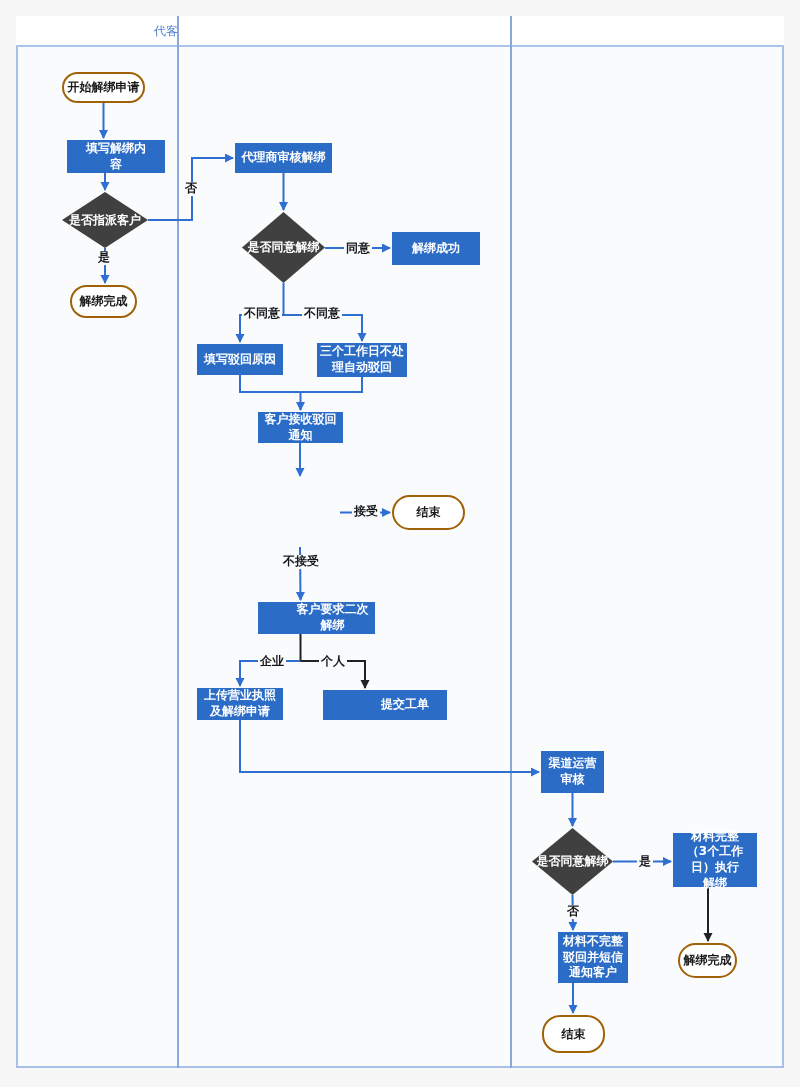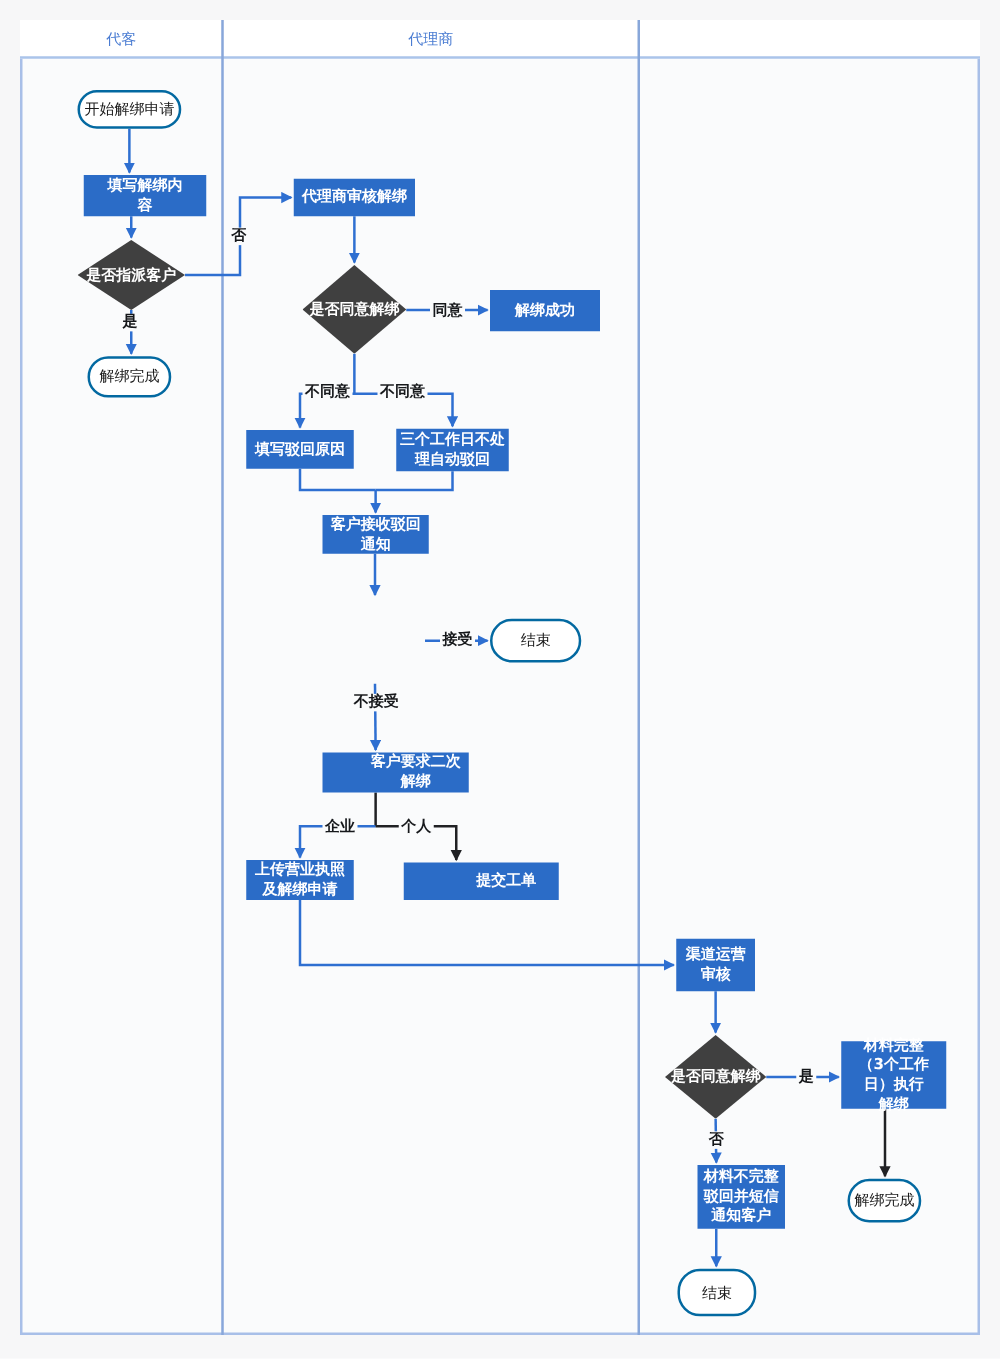--- a/index.html
+++ b/index.html
@@ -11,43 +11,42 @@
               background:#ffffff;border-bottom:2px solid #aac4ea;box-sizing:border-box;}
   .divider{position:absolute;top:16px;height:1052px;width:2px;background:#88a7da;}
   .lane-label{position:absolute;top:16px;height:31px;line-height:31px;text-align:center;
               color:#4a7cd2;font-size:12px;}
   .proc{position:absolute;background:#2b6cc7;color:#ffffff;font-size:12px;font-weight:bold;
         display:flex;align-items:center;justify-content:center;text-align:center;
         white-space:pre-line;line-height:1.3;}
   .diamond{position:absolute;background:#404040;color:#ffffff;font-size:12px;font-weight:bold;
         display:flex;align-items:center;justify-content:center;text-align:center;
         clip-path:polygon(50% 0,100% 50%,50% 100%,0 50%);line-height:1.2;}
-  .term{position:absolute;background:#ffffff;border:2px solid #0369a1;border-radius:18px;
-        color:#1a1a1a;font-size:12px;font-weight:normal;box-sizing:border-box;
+  .term{position:absolute;background:#ffffff;border:2px solid #a16207;border-radius:18px;
+        color:#1a1a1a;font-size:12px;font-weight:bold;box-sizing:border-box;
         display:flex;align-items:center;justify-content:center;text-align:center;}
   .edge-label{position:absolute;transform:translate(-50%,-50%);background:#fafbfc;
         color:#16181b;font-size:12px;font-weight:bold;padding:0 2px;line-height:1.15;
         white-space:nowrap;}
   svg.connectors{position:absolute;left:0;top:0;width:800px;height:1087px;pointer-events:none;}
   svg.connectors polyline{fill:none;stroke-width:2;}
   .edge-blue{stroke:#2e6fd1;}
   .edge-black{stroke:#202124;}
 </style>
 </head>
 <body>
 
 <div class="page">
 
   <div class="frame"></div>
   <div class="header-row"></div>
   <div class="divider" style="left:177px;"></div>
   <div class="divider" style="left:510px;"></div>
 
-  <div class="lane-label" style="left:16px;width:162px;">代客</div>
-  <div class="lane-label" style="left:178px;width:333px;">代理商</div>
+  <div class="lane-label" style="left:16px;width:162px;text-align:right;">代客</div>
 
   <svg class="connectors">
     <defs>
       <marker id="ab" markerUnits="userSpaceOnUse" markerWidth="10" markerHeight="10" refX="8" refY="4.5" orient="auto">
         <path d="M0,0 L9,4.5 L0,9 Z" fill="#2e6fd1"></path>
       </marker>
       <marker id="ak" markerUnits="userSpaceOnUse" markerWidth="10" markerHeight="10" refX="8" refY="4.5" orient="auto">
         <path d="M0,0 L9,4.5 L0,9 Z" fill="#202124"></path>
       </marker>
     </defs>

